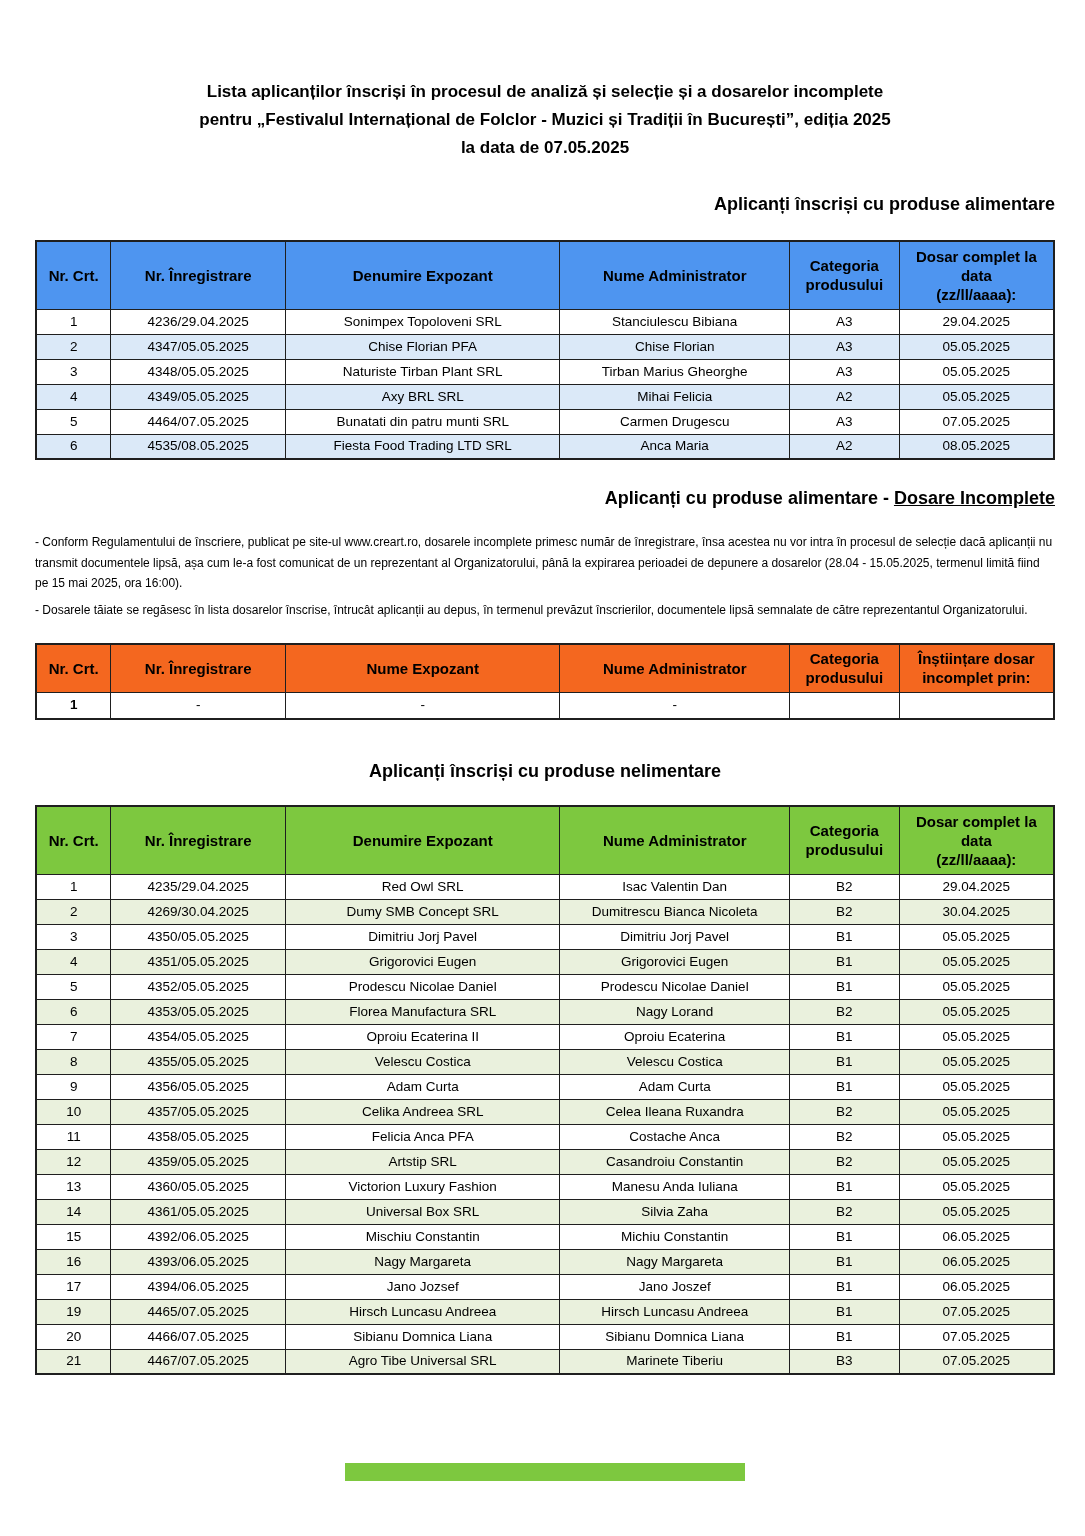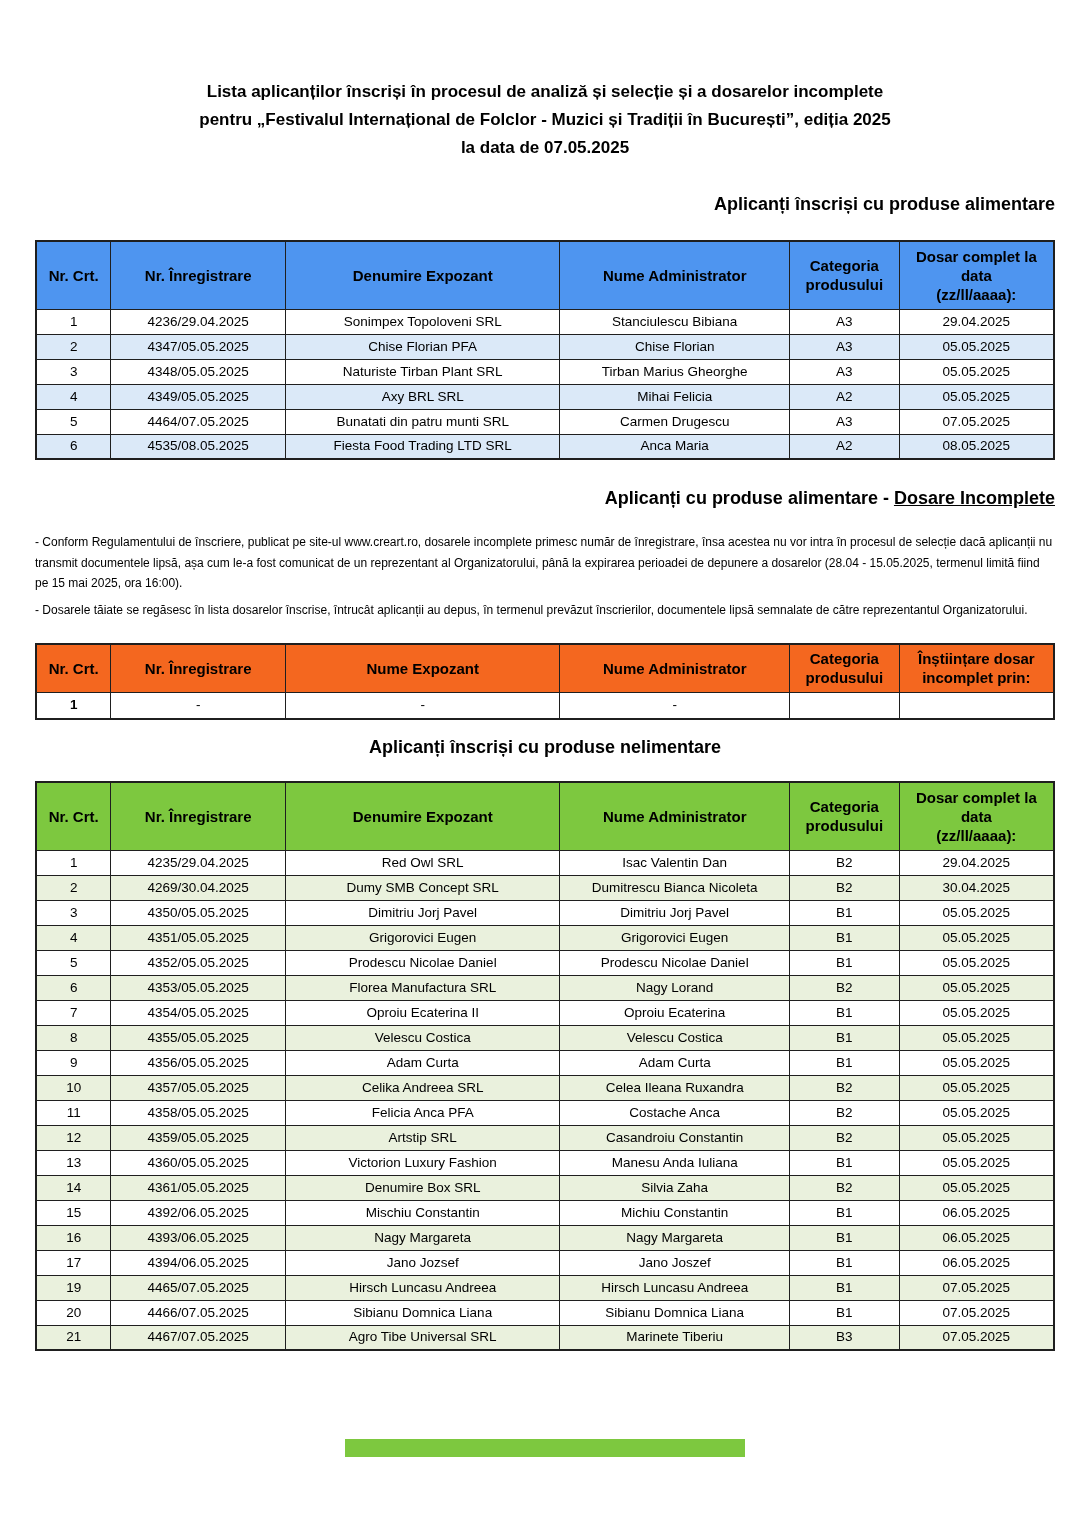--- a/index.html
+++ b/index.html
@@ -15,21 +15,21 @@
   body{
     width:1085px;height:1536px;overflow:hidden;
     font-family:"Liberation Sans", sans-serif;color:#000;
   }
   .page{padding:78px 30px 0 35px;width:996px;}
 
   .title-block{width:1020px;text-align:center;font-weight:bold;font-size:17px;line-height:28px;}
   .section-heading{width:1020px;text-align:center;font-weight:bold;font-size:18px;line-height:23px;}
   .heading-1{margin-top:31px;text-align:right;}
   .heading-2{margin-top:27px;text-align:right;}
-  .heading-3{margin-top:16px;}
+  .heading-3{margin-top:40px;}
   .underline{text-decoration:underline;}
 
   .notes{margin-top:22px;width:1020px;font-size:12px;line-height:20.5px;}
   .notes p{margin:0 0 6px 0;}
 
   table{width:1020px;border-collapse:collapse;table-layout:fixed;border:2px solid var(--border);}
   th,td{border:1px solid var(--border);text-align:center;vertical-align:middle;padding:1px 4px;overflow:hidden;}
   th{font-size:15px;font-weight:bold;line-height:19px;}
   td{font-size:13.5px;line-height:16px;}
   .th-sub{font-weight:bold;text-align:right;}
@@ -303,21 +303,21 @@
           <td>13</td>
           <td>4360/05.05.2025</td>
           <td>Victorion Luxury Fashion</td>
           <td>Manesu Anda Iuliana</td>
           <td>B1</td>
           <td>05.05.2025</td>
         </tr>
         <tr>
           <td>14</td>
           <td>4361/05.05.2025</td>
-          <td>Denumire Box SRL</td>
+          <td>Universal Box SRL</td>
           <td>Silvia Zaha</td>
           <td>B2</td>
           <td>05.05.2025</td>
         </tr>
         <tr>
           <td>15</td>
           <td>4392/06.05.2025</td>
           <td>Mischiu Constantin</td>
           <td>Michiu Constantin</td>
           <td>B1</td>

